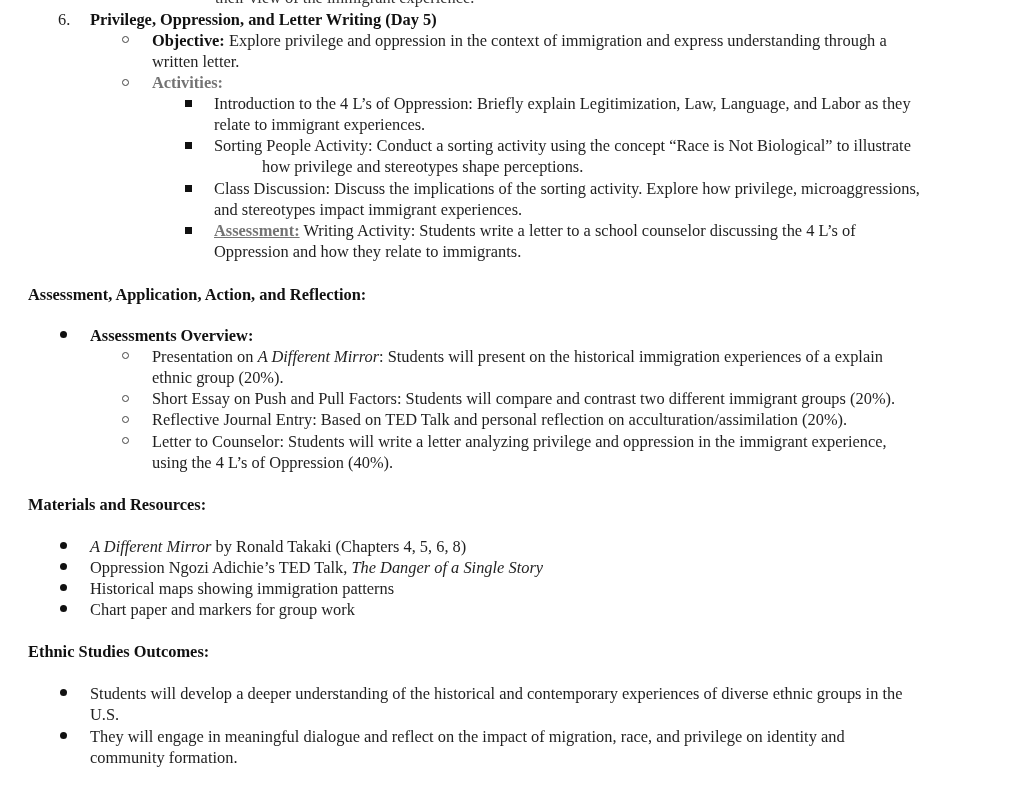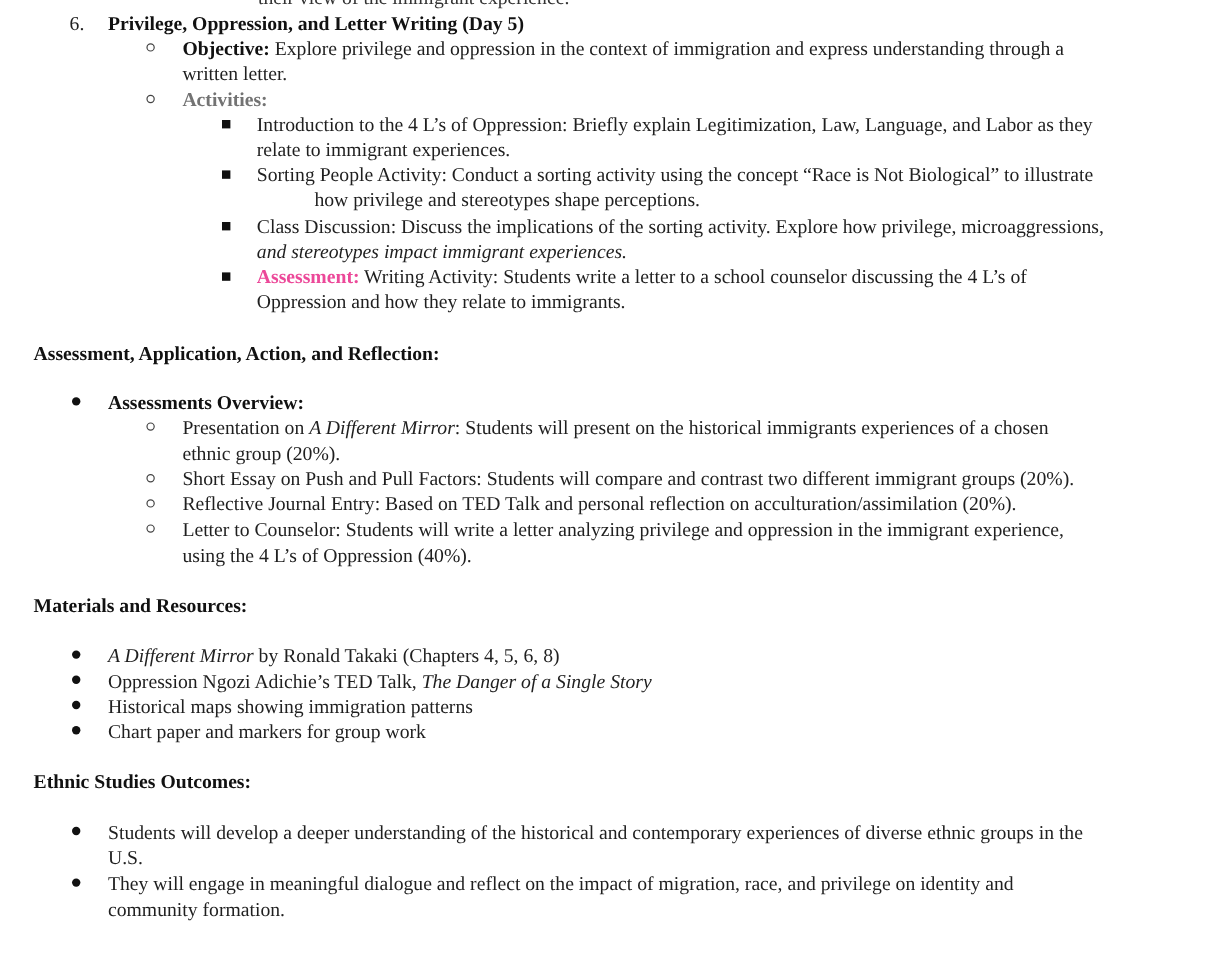--- a/index.html
+++ b/index.html
@@ -39,36 +39,36 @@
 <span class="marker square" style="left:185px; top:100px;"></span>
 <div class="abs" style="left:214px; top:93px;">Introduction to the 4 L’s of Oppression: Briefly explain Legitimization, Law, Language, and Labor as they</div>
 <div class="abs" style="left:214px; top:114px;">relate to immigrant experiences.</div>
 
 <span class="marker square" style="left:185px; top:142px;"></span>
 <div class="abs" style="left:214px; top:135px;">Sorting People Activity: Conduct a sorting activity using the concept “Race is Not Biological” to illustrate</div>
 <div class="abs" style="left:214px; top:156px;margin-left:48px;">how privilege and stereotypes shape perceptions.</div>
 
 <span class="marker square" style="left:185px; top:185px;"></span>
 <div class="abs" style="left:214px; top:178px;">Class Discussion: Discuss the implications of the sorting activity. Explore how privilege, microaggressions,</div>
-<div class="abs" style="left:214px; top:199px;font-style:italic;">and stereotypes impact immigrant experiences.</div>
+<div class="abs" style="left:214px; top:199px;">and stereotypes impact immigrant experiences.</div>
 
 <span class="marker square" style="left:185px; top:227px;"></span>
 <div class="abs" style="left:214px; top:220px;">
-  <span class="b" style="color:#ec4899;">Assessment:</span><span> Writing Activity: Students write a letter to a school counselor discussing the 4 L’s of</span>
+  <span class="b" style="color:#737373;text-decoration:underline;">Assessment:</span><span> Writing Activity: Students write a letter to a school counselor discussing the 4 L’s of</span>
 </div>
 <div class="abs" style="left:214px; top:241px;">Oppression and how they relate to immigrants.</div>
 
 <div class="abs head" style="left:28px; top:284px;">Assessment, Application, Action, and Reflection:</div>
 
 <span class="marker dot" style="left:60px; top:331px;"></span>
 <div class="abs b" style="left:90px; top:325px; color:#111;">Assessments Overview:</div>
 
 <span class="marker hollow" style="left:122px; top:352px;"></span>
 <div class="abs" style="left:152px; top:346px;">
-  <span>Presentation on </span><span class="i">A Different Mirror</span><span>: Students will present on the historical immigrants experiences of a chosen</span>
+  <span>Presentation on </span><span class="i">A Different Mirror</span><span>: Students will present on the historical immigration experiences of a explain</span>
 </div>
 <div class="abs" style="left:152px; top:367px;">ethnic group (20%).</div>
 
 <span class="marker hollow" style="left:122px; top:395px;"></span>
 <div class="abs" style="left:152px; top:388px;">Short Essay on Push and Pull Factors: Students will compare and contrast two different immigrant groups (20%).</div>
 
 <span class="marker hollow" style="left:122px; top:416px;"></span>
 <div class="abs" style="left:152px; top:409px;">Reflective Journal Entry: Based on TED Talk and personal reflection on acculturation/assimilation (20%).</div>
 
 <span class="marker hollow" style="left:122px; top:437px;"></span>

